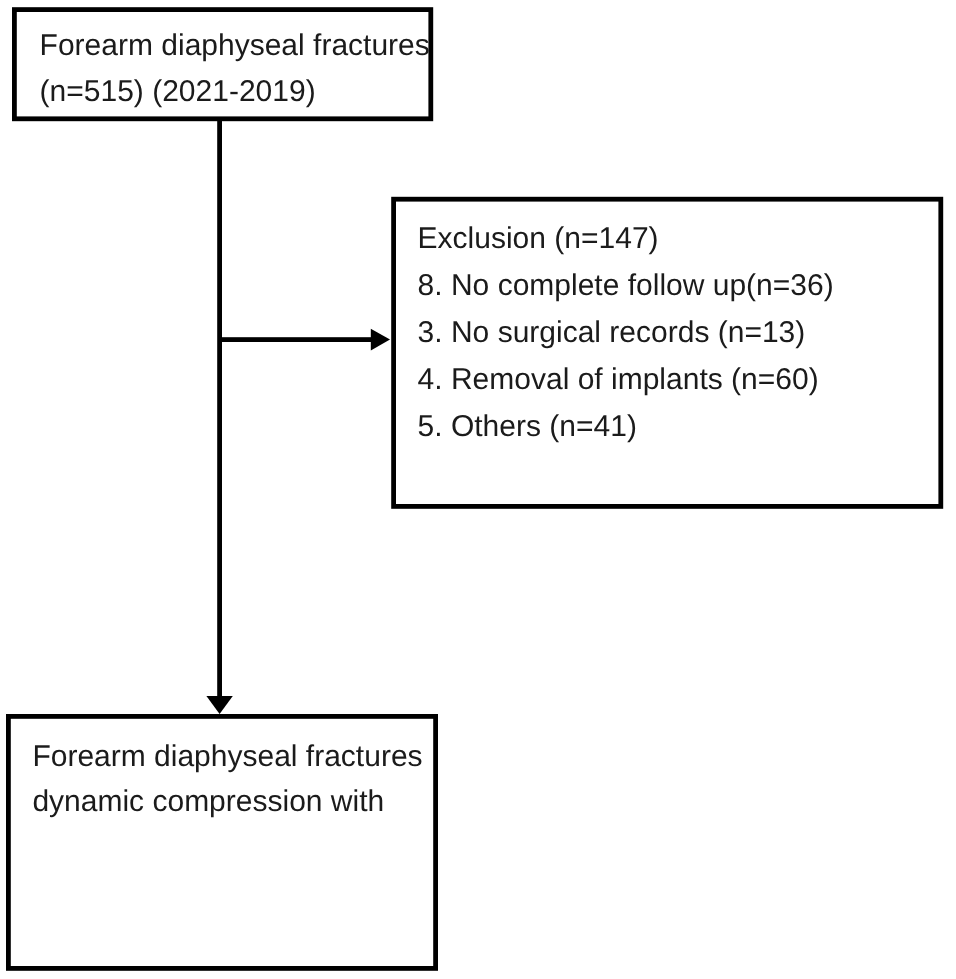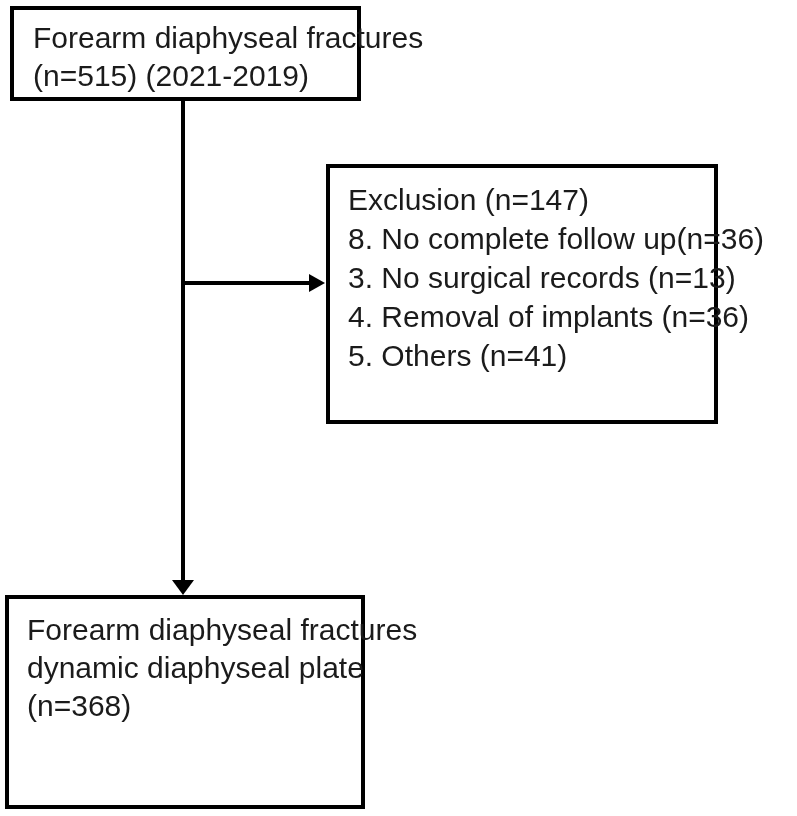--- a/index.html
+++ b/index.html
@@ -14,39 +14,39 @@
     background: #ffffff;
     font-family: "Liberation Sans", sans-serif;
     color: #1b1b1b;
     overflow: hidden;
   }
   .flow-box {
     position: absolute;
     box-sizing: border-box;
     border: 4px solid #000000;
     background: #ffffff;
-    font-size: 30px;
+    font-size: 25px;
     color: #1b1b1b;
   }
   .flow-box .line {
     display: block;
     white-space: nowrap;
   }
   .start-box {
     left: 10px;
     top: 6px;
     width: 351px;
     height: 95px;
     padding: 9px 10px 0 19px;
   }
   .start-box .line { line-height: 38px; }
   .exclusion-box {
     left: 326px;
     top: 164px;
-    width: 392px;
+    width: 460px;
     height: 260px;
     padding: 12px 10px 0 18px;
   }
   .exclusion-box .line { line-height: 39px; }
   .result-box {
     left: 5px;
     top: 595px;
     width: 360px;
     height: 214px;
     padding: 12px 10px 0 18px;
@@ -104,23 +104,22 @@
   <div class="vline"></div>
   <div class="arrowhead-down"></div>
 
   <div class="hline"></div>
   <div class="arrowhead-right"></div>
 
   <div class="flow-box exclusion-box">
     <span class="line">Exclusion (n=147)</span>
     <span class="line">8. No complete follow up(n=36)</span>
     <span class="line">3. No surgical records (n=13)</span>
-    <span class="line">4. Removal of implants (n=36)</span>
+    <span class="line">4. Removal of implants (n=60)</span>
     <span class="line">5. Others (n=41)</span>
   </div>
 
   <div class="flow-box result-box">
     <span class="line">Forearm diaphyseal fractures</span>
-    <span class="line">dynamic diaphyseal plate</span>
-    <span class="line">(n=368)</span>
+    <span class="line">dynamic compression with</span>
   </div>
 
 </div>
 
 </body></html>

